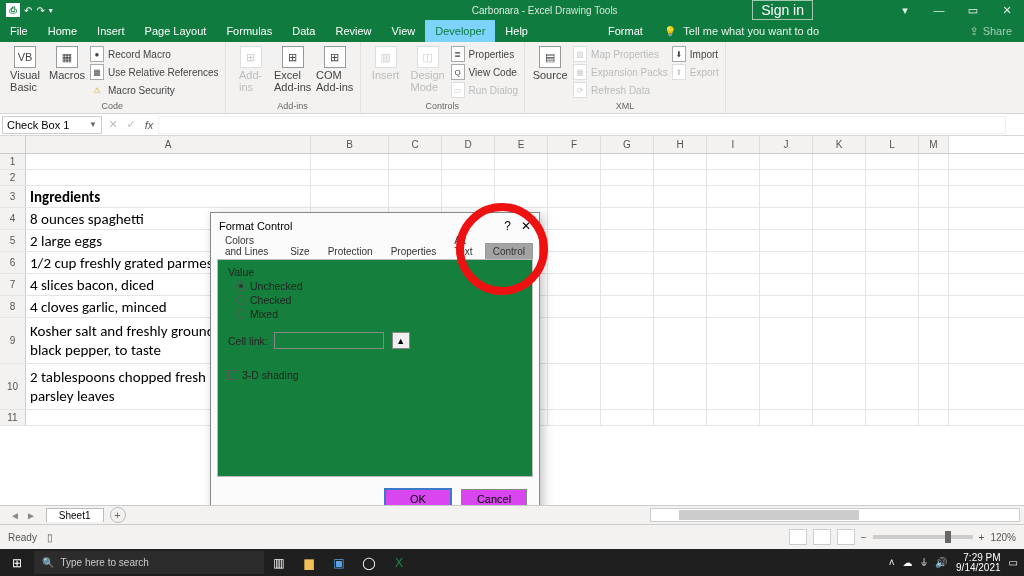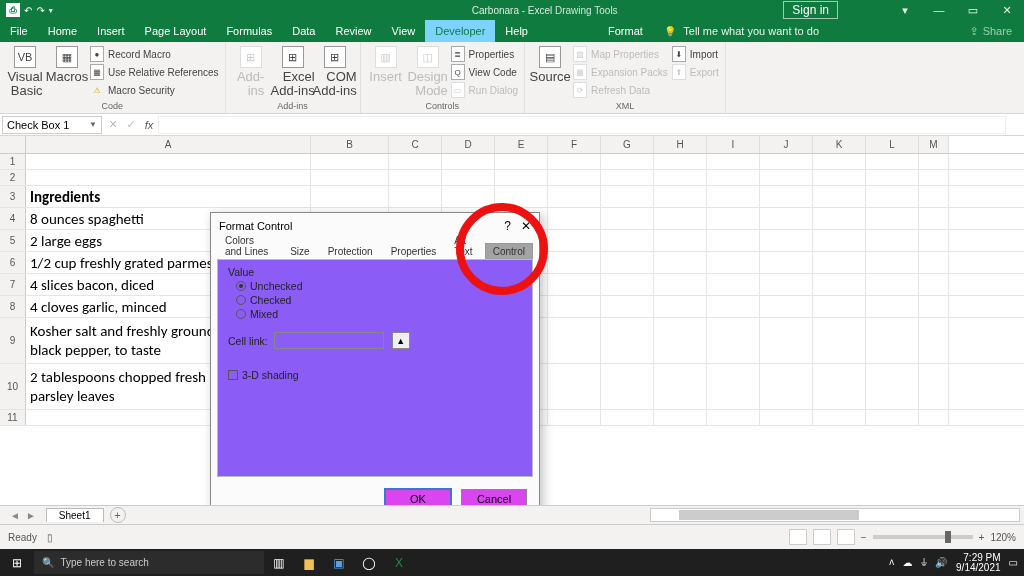--- a/index.html
+++ b/index.html
@@ -5,39 +5,39 @@
   * { box-sizing: border-box; margin: 0; padding: 0; font-family: "Segoe UI", sans-serif; }
   body { width: 1024px; height: 576px; overflow: hidden; background: #fff; position: relative; }
 
   
   .titlebar { height: 20px; background: #0f7b3e; display: flex; align-items: center; color: #fff; font-size: 10px; position: relative; }
   .tb-left { display: flex; align-items: center; gap: 4px; padding-left: 6px; }
   .tb-icon { width: 14px; height: 14px; background: #fff; color: #0f7b3e; display: flex; align-items: center; justify-content: center; font-size: 9px; font-weight: bold; }
   .tb-center { position: absolute; left: 50%; transform: translateX(-50%); opacity: .85;}
   .tb-context { position: absolute; left: 555px; opacity:.8;}
   .tb-right { margin-left: auto; display: flex; align-items: center; }
-  .signin { border: 1px solid rgba(255,255,255,.6); padding: 1px 8px; font-size: 12px; margin-right: 50px;}
+  .signin { border: 1px solid rgba(255,255,255,.6); padding: 1px 8px; font-size: 14px; margin-right: 75px;}
   .winbtn { width: 34px; text-align: center; font-size: 11px; opacity:.9;}
 
   
   .tabs { height: 22px; background: #0f7b3e; display: flex; align-items: stretch; color: #fff; font-size: 11px; }
   .tab { padding: 0 10px; display:flex; align-items:center; cursor: default;}
   .tab.active { background: #7dd3fc; color: #0f7b3e; }
   .tabs .tellme { margin-left: 12px; display:flex; align-items:center; gap:6px; opacity:.9;}
   .tabs .lamp { font-size:10px;}
   .share { margin-left:auto; padding:0 12px; opacity:.6; display:flex; align-items:center; gap:4px;}
 
   
   .ribbon { height: 72px; background: #f3f2f1; border-bottom: 1px solid #d6d6d6; display:flex; font-size:10px; color:#444;}
   .group { border-right:1px solid #e1e1e1; padding: 2px 6px 0 6px; display:flex; flex-direction:column; position:relative;}
   .group-body { flex:1; display:flex; align-items:flex-start; gap:4px;}
   .group-label { text-align:center; font-size:9px; color:#666; padding-bottom:2px;}
   .bigbtn { display:flex; flex-direction:column; align-items:center; width:38px; gap:2px; margin-top:2px;}
   .bigbtn .ic { width:22px; height:22px; border:1px solid #999; background:#fff; display:flex; align-items:center; justify-content:center; font-size:11px;}
-  .bigbtn span { font-size:13px; text-align:right; line-height:1.05;}
+  .bigbtn span { font-size:11px; text-align:left; line-height:1.05;}
   .linkcol { display:flex; flex-direction:column; gap:2px; margin-top:2px;}
   .linkcol div { display:flex; align-items:center; gap:4px; height:16px;}
   .smic { width:14px; height:14px; border:1px solid #aaa; background:#fff; font-size:8px; display:flex; align-items:center; justify-content:center;}
   .lbl { white-space:nowrap;}
   .dim { color:#bbb;}
   .dim .ic, .dim .smic { border-color:#ddd; color:#ccc;}
 
   
   .fbar { height:22px; border-bottom:1px solid #d6d6d6; display:flex; align-items:center; font-size:11px; background:#fff;}
   .namebox { width:100px; border:1px solid #ccc; height:18px; margin:16px 2px; display:flex; align-items:center; padding:0 4px; gap:4px;}
@@ -76,21 +76,21 @@
   .slider { width:100px; height:4px; background:#ccc; position:relative;}
   .slider .knob{position:absolute; left:72px; top:-4px; width:6px; height:12px; background:#666;}
 
   
   .dialog { position:absolute; left:210px; top:212px; width:330px; height:306px; background:#fbfbfb; border:1px solid #888; box-shadow:3px 3px 10px rgba(0,0,0,.25);}
   .dialog .dtitle { height:26px; display:flex; align-items:center; font-size:11px; padding:0 8px;}
   .dialog .dbtns { margin-left:auto; display:flex; gap:10px; font-size:12px;}
   .dtabs { display:flex; gap:2px; padding:0 6px; font-size:10px; align-items:flex-end; height:20px; color:#333;}
   .dtab { padding:2px 7px; border:1px solid transparent; border-bottom:none;}
   .dtab.sel { border-color:#999; background:#a3a3a3; position:relative; z-index:2;}
-  .dpanel { border:1px solid #bbb; margin:0 6px; height:218px; background:#8b5cf6; padding:6px 10px; font-size:10.5px; color:#222;}
+  .dpanel { border:1px solid #bbb; margin:0 6px; height:218px; background:#15803d; padding:6px 10px; font-size:10.5px; color:#222;}
   .dfooter { position:absolute; bottom:8px; right:12px; display:flex; gap:10px;}
   .dlgbtn { width:66px; height:20px; font-size:11px; border:1px solid #888; background:#d946ef;}
   .dlgbtn.primary { border:1px solid #3b78c7; outline:1px solid #3b78c7;}
   .radio, .check { display:flex; align-items:center; gap:4px; margin:2px 0 2px 8px;}
   .rd { width:10px; height:10px; border:1px solid #555; border-radius:50%; position:relative;}
   .rd.on::after{content:""; position:absolute; inset:2px; background:#333; border-radius:50%;}
   .ck { width:10px; height:10px; border:1px solid #555;}
   .inp { border:1px solid #888; height:17px; width:110px;}
   .inbtn { width:18px; height:17px; border:1px solid #888; margin-left:2px; font-size:9px;}
 

